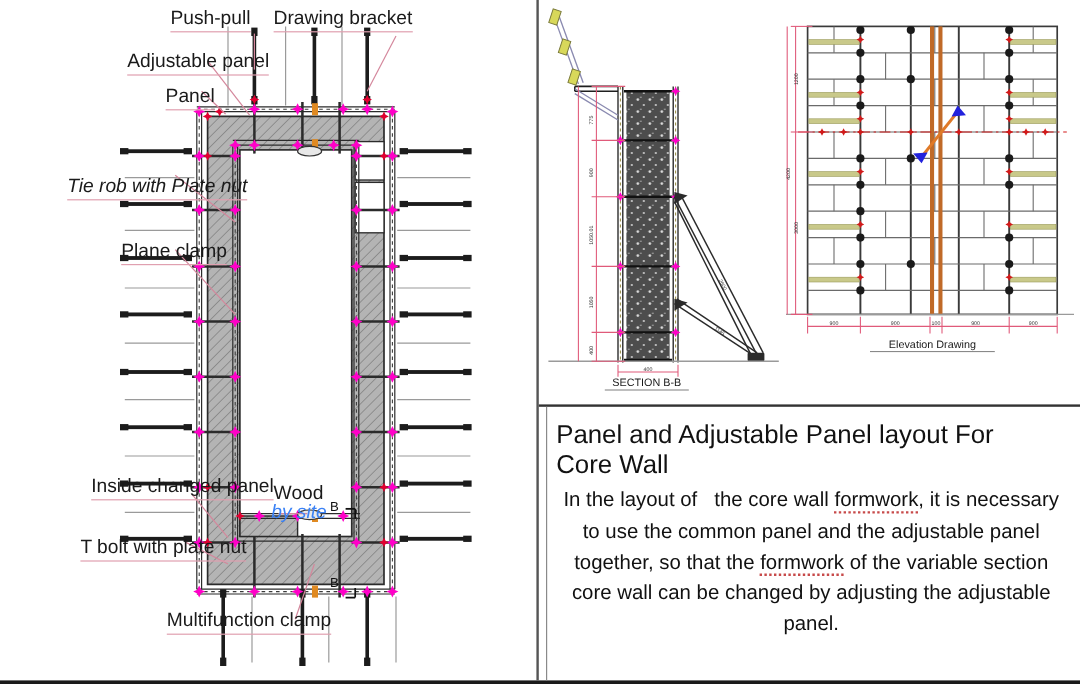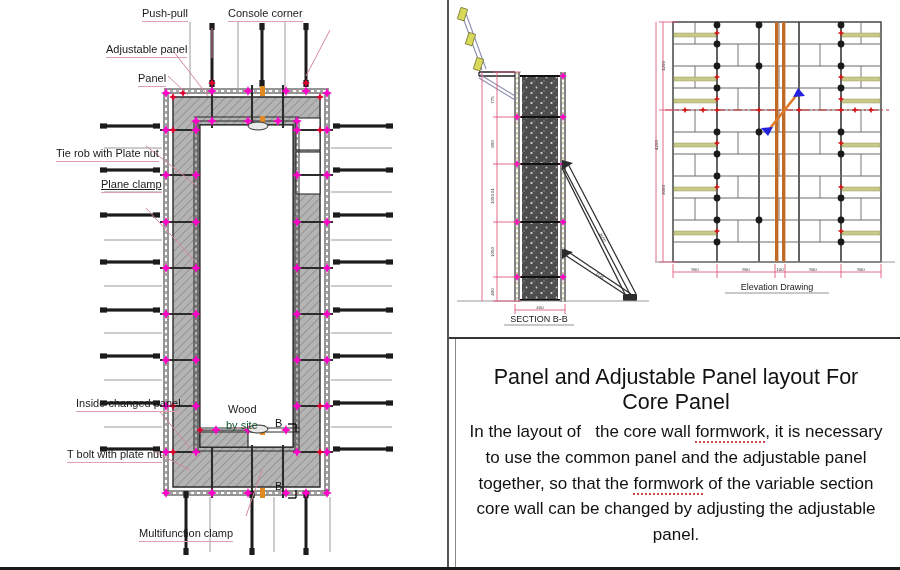--- a/index.html
+++ b/index.html
@@ -9,30 +9,30 @@
   
   .v-divider{position:absolute;top:0;left:447px;width:2px;height:567px;background:#555;}
   .h-divider{position:absolute;left:449px;top:337px;width:451px;height:2px;background:#333;}
   .right-inner-edge{position:absolute;left:455px;top:339px;width:1px;height:228px;background:#8a8a8a;}
 
   
   .pane{position:absolute;}
   .pane svg{display:block;}
 
   
-  .lbl{position:absolute;font-size:11px;line-height:1.05;color:#1a1a1a;white-space:nowrap;
+  .lbl{position:absolute;font-size:16px;line-height:1.05;color:#1a1a1a;white-space:nowrap;
        border-bottom:1px solid #e0a0b0;padding-bottom:1px;}
   .lbl.nounder{border-bottom:none;}
-  .lbl.blue{color:#14532d;border-bottom:none;}
+  .lbl.blue{color:#3b82f6;border-bottom:none;font-style:italic;}
   .lbl.bmark{font-size:11px;border-bottom:none;color:#111;}
 
   
   #textblock{position:absolute;left:460px;top:345px;width:432px;height:215px;
              display:flex;flex-direction:column;align-items:center;justify-content:flex-start;}
-  #tb-title{font-size:21.5px;line-height:1.14;text-align:center;color:#111;width:425px;margin-top:20px;}
+  #tb-title{font-size:21.5px;line-height:1.14;color:#111;width:425px;margin-top:5px;}
   #tb-body{font-size:17px;line-height:1.52;text-align:center;color:#111;width:420px;margin-top:5px;}
   .wavy{ border-bottom:2px dotted #c74a4a; padding-bottom:0px;}
 </style>
 </head>
 <body>
 
 <div id="page">
 
   <div class="pane" style="left:0;top:0;">
     <svg width="447" height="567" viewBox="0 0 447 567">
@@ -296,28 +296,28 @@
       <g stroke="#111" stroke-width="1.4" fill="none">
         <line x1="288" y1="424" x2="296" y2="424"></line>
         <line x1="296" y1="424" x2="296" y2="432"></line>
         <line x1="288" y1="498" x2="296" y2="498"></line>
         <line x1="296" y1="490" x2="296" y2="498"></line>
       </g>
     </svg>
   </div>
 
   <div class="lbl" style="left:142px;top:8px;">Push-pull</div>
-  <div class="lbl" style="left:228px;top:8px;">Console corner</div>
+  <div class="lbl" style="left:228px;top:8px;">Drawing bracket</div>
   <div class="lbl" style="left:106px;top:44px;">Adjustable panel</div>
   <div class="lbl" style="left:138px;top:73px;">Panel</div>
-  <div class="lbl" style="left:56px;top:148px;">Tie rob with Plate nut</div>
-  <div class="lbl" style="left:101px;top:179px;text-decoration:underline;">Plane clamp</div>
+  <div class="lbl" style="left:56px;top:148px;font-style:italic;">Tie rob with Plate nut</div>
+  <div class="lbl" style="left:101px;top:202px;">Plane clamp</div>
   <div class="lbl" style="left:76px;top:398px;">Inside changed panel</div>
   <div class="lbl" style="left:67px;top:449px;">T bolt with plate nut</div>
-  <div class="lbl" style="left:139px;top:528px;">Multifunction clamp</div>
+  <div class="lbl" style="left:139px;top:510px;">Multifunction clamp</div>
   <div class="lbl nounder" style="left:228px;top:404px;">Wood</div>
   <div class="lbl blue" style="left:226px;top:420px;">by site</div>
   <div class="lbl bmark" style="left:275px;top:418px;">B</div>
   <div class="lbl bmark" style="left:275px;top:481px;">B</div>
 
   <div class="v-divider"></div>
   <div class="h-divider"></div>
   <div class="right-inner-edge"></div>
 
   <div class="pane" style="left:449px;top:0;">
@@ -599,21 +599,21 @@
           <text x="122" y="290" text-anchor="middle" font-size="9" fill="#1a1a1a" font-family="Liberation Sans, sans-serif">Elevation Drawing</text>
           <line x1="70" y1="293" x2="174" y2="293" stroke="#777" stroke-width="0.8"></line>
         </g>
       </g>
     </svg>
   </div>
 
   <div id="textblock">
     <div id="tb-title">
       <span>Panel and Adjustable Panel layout For</span><br>
-      <span>Core Panel</span>
+      <span>Core Wall</span>
     </div>
     <div id="tb-body">
       <span>In the layout of</span>&nbsp;&nbsp;
       <span>the core wall</span>
       <span class="wavy">formwork</span><span>, it is</span>
       <span>necessary to use the common panel and the</span>
       <span>adjustable panel together, so that the</span>
       <span class="wavy">formwork</span>
       <span>of</span>
       <span>the variable section core wall can be changed by</span>

